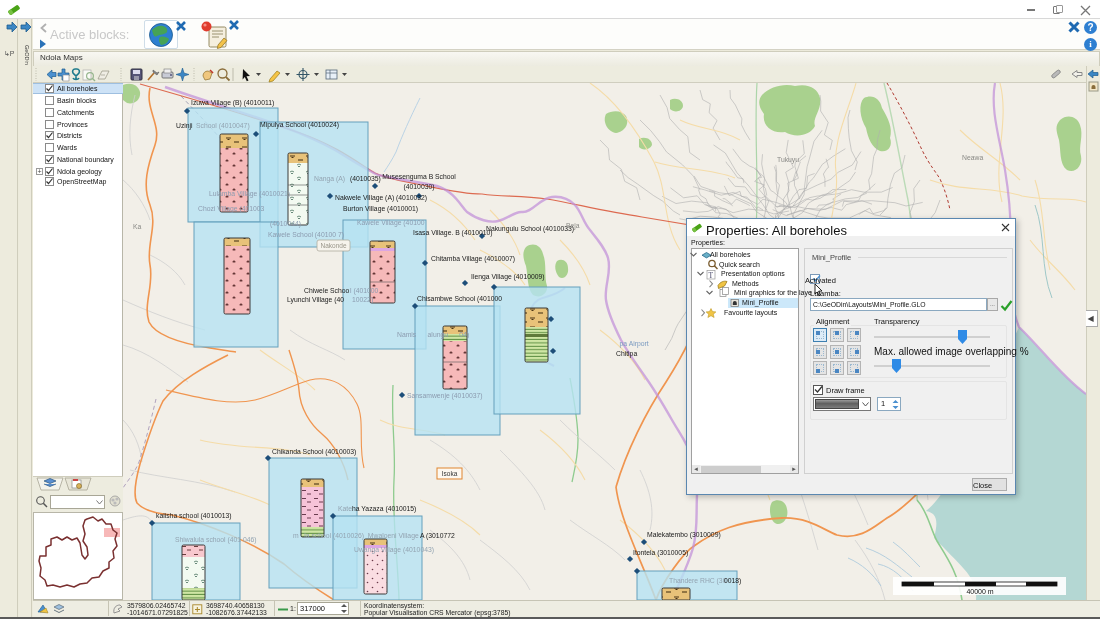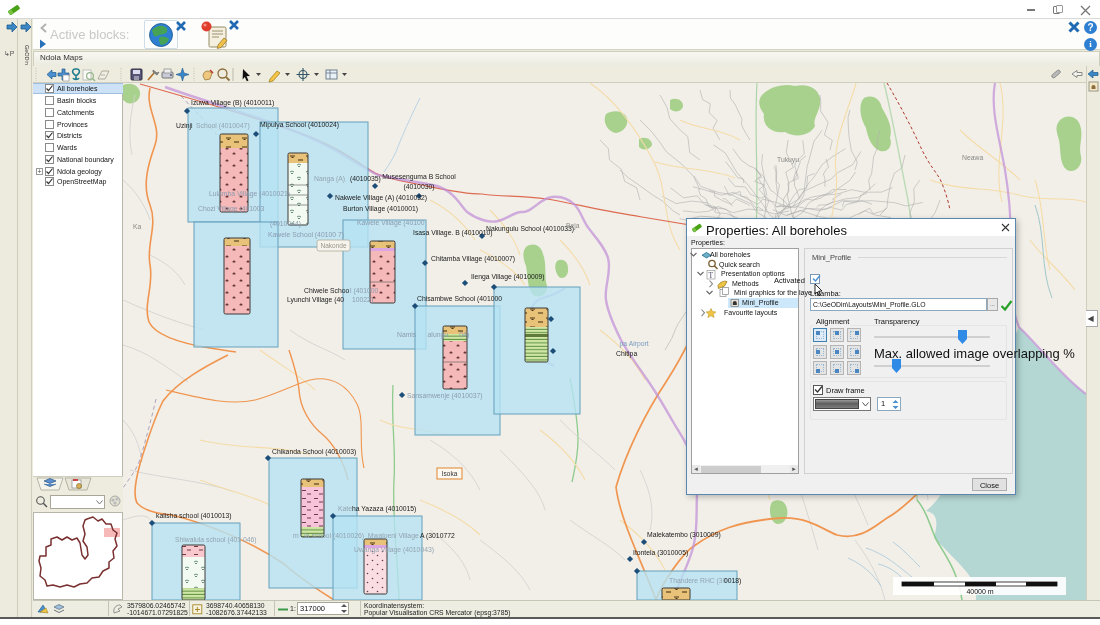--- a/index.html
+++ b/index.html
@@ -652,42 +652,42 @@
 
 <div class="abs" style="left:692px;top:465px;width:106px;height:8px;background:#f0f0f0;"></div>
 <div class="abs" style="left:692px;top:465px;width:8px;height:8px;background:#e8e8e8;color:#555;font-size:7px;line-height:8px;text-align:center;">◂</div>
 <div class="abs" style="left:790px;top:465px;width:8px;height:8px;background:#e8e8e8;color:#555;font-size:7px;line-height:8px;text-align:center;">▸</div>
 <div class="abs" style="left:701px;top:465.5px;width:60px;height:7px;background:#cdcdcd;"></div>
 
 <div class="abs" style="left:810px;top:274px;width:10px;height:10px;border:1px solid #7a99b8;background:#fff;"></div>
 <svg class="abs" style="left:811px;top:273px" width="11" height="11" viewBox="0 0 11 11">
       <path d="M2,5.5 L4.5,8 L9,2.5" stroke="#4a90d0" stroke-width="1.4" fill="none"></path>
     </svg>
-<div class="abs" style="left:774px;top:276px;font-size:7.5px;color:#111;">Activated</div>
+<div class="abs" style="left:805px;top:276px;font-size:7.5px;color:#111;">Activated</div>
 <svg class="abs" style="left:814px;top:283px" width="10" height="14" viewBox="0 0 10 14">
       <path d="M1,1 L8,8 L4.7,8.2 L6.5,12 L4.9,12.8 L3.2,9 L1,11 z" fill="#fff" stroke="#111" stroke-width="0.9"></path>
     </svg>
 
 <div class="abs" style="left:810px;top:289px;font-size:7.5px;color:#111;">Lulamba:</div>
 <div class="abs" style="left:810px;top:298px;width:177px;height:13px;background:#fff;border:1px solid #8aa8c0;"></div>
 <div class="abs" style="left:813px;top:301px;font-size:6.8px;color:#111;">C:\GeODin\Layouts\Mini_Profile.GLO</div>
 <div class="abs" style="left:987px;top:298px;width:11px;height:13px;background:#e8e8e8;border:1px solid #a8a8a8;font-size:6px;text-align:center;line-height:11px;color:#333;">...</div>
 <svg class="abs" style="left:1000px;top:299px" width="13" height="13" viewBox="0 0 13 13">
       <path d="M1.5,7 L5,10.5 L11.5,2" stroke="#2aa02a" stroke-width="2.2" fill="none"></path>
     </svg>
 
 <div class="abs" style="left:810px;top:325px;width:197px;height:53px;border:1px solid #e4e4e4;border-radius:2px;"></div>
 <div class="abs" style="left:814px;top:317px;font-size:7.5px;color:#111;background:#f0f0f0;padding:0 2px;">Alignment</div>
 
 <div class="abs" style="left:874px;top:317px;font-size:7.5px;color:#111;">Transparency</div>
 <div class="abs" style="left:874px;top:336px;width:116px;height:2px;background:#d0d0d0;"></div>
 <svg class="abs" style="left:957px;top:329px" width="11" height="16" viewBox="0 0 11 16">
       <path d="M1,1 h9 v9 L5.5,15 L1,10 z" fill="#2f8be6"></path>
     </svg>
-<div class="abs" style="left:874px;top:346px;font-size:13px;color:#111;">Max. allowed image overlapping %</div>
+<div class="abs" style="left:874px;top:346px;font-size:10px;color:#111;">Max. allowed image overlapping %</div>
 <div class="abs" style="left:874px;top:365px;width:116px;height:2px;background:#d0d0d0;"></div>
 <svg class="abs" style="left:891px;top:358px" width="11" height="16" viewBox="0 0 11 16">
       <path d="M1,1 h9 v9 L5.5,15 L1,10 z" fill="#2f8be6"></path>
     </svg>
 
 <div class="abs" style="left:810px;top:381px;width:197px;height:39px;border:1px solid #e4e4e4;border-radius:2px;"></div>
 <div class="abs" style="left:813px;top:385px;width:10px;height:10px;border:1px solid #555;background:#fff;"></div>
 <svg class="abs" style="left:813px;top:384px" width="11" height="11" viewBox="0 0 11 11">
       <path d="M2,5.5 L4.5,8 L9,2.5" stroke="#333" stroke-width="1.3" fill="none"></path>
     </svg>
@@ -696,21 +696,21 @@
 <div class="abs" style="left:815px;top:399px;width:44px;height:10px;background:linear-gradient(#9a9a9a,#5f5f5f 45%,#7d7d7d);border:1px solid #444;"></div>
 <svg class="abs" style="left:862px;top:402px" width="7" height="5" viewBox="0 0 7 5">
       <path d="M0.5,0.5 L3.5,4 L6.5,0.5" stroke="#555" fill="none"></path>
     </svg>
 <div class="abs" style="left:877px;top:397px;width:24px;height:14px;background:#fff;border:1px solid #8aa8c0;"></div>
 <div class="abs" style="left:881px;top:399px;font-size:7.5px;color:#111;">1</div>
 <svg class="abs" style="left:891px;top:399px" width="9" height="11" viewBox="0 0 9 11">
       <path d="M1.5,4 L4.5,1 L7.5,4 z M1.5,7 L4.5,10 L7.5,7 z" fill="#4a90d0"></path>
     </svg>
 
-<div class="abs" style="left:972px;top:478px;width:35px;height:13px;background:#e1e1e1;border:1px solid #adadad;font-size:7.5px;color:#111;text-align:center;line-height:13px;">Close</div>
+<div class="abs" style="left:972px;top:478px;width:35px;height:13px;background:#e1e1e1;border:1px solid #adadad;font-size:7.5px;color:#111;line-height:13px;">Close</div>
 
 <div class="abs" style="left:813px;top:328px;width:14px;height:14px;border:1px solid #3c7fb1;background:#dcebf7;"></div>
 <div class="abs" style="left:815.5px;top:330.5px;width:8px;height:8px;border:1px dotted #9ab8d0;"></div>
 <div class="abs" style="left:815.5px;top:330.5px;width:4px;height:4px;background:#4a86c2;"></div>
 <div class="abs" style="left:830px;top:328px;width:14px;height:14px;border:1px solid #b4b4b4;background:#e4e4e4;"></div>
 <div class="abs" style="left:832.5px;top:330.5px;width:8px;height:8px;border:1px dotted #9ab8d0;"></div>
 <div class="abs" style="left:835.2px;top:330.5px;width:4px;height:4px;background:#4a86c2;"></div>
 <div class="abs" style="left:847px;top:328px;width:14px;height:14px;border:1px solid #b4b4b4;background:#e4e4e4;"></div>
 <div class="abs" style="left:849.5px;top:330.5px;width:8px;height:8px;border:1px dotted #9ab8d0;"></div>
 <div class="abs" style="left:854.9px;top:330.5px;width:4px;height:4px;background:#4a86c2;"></div>

